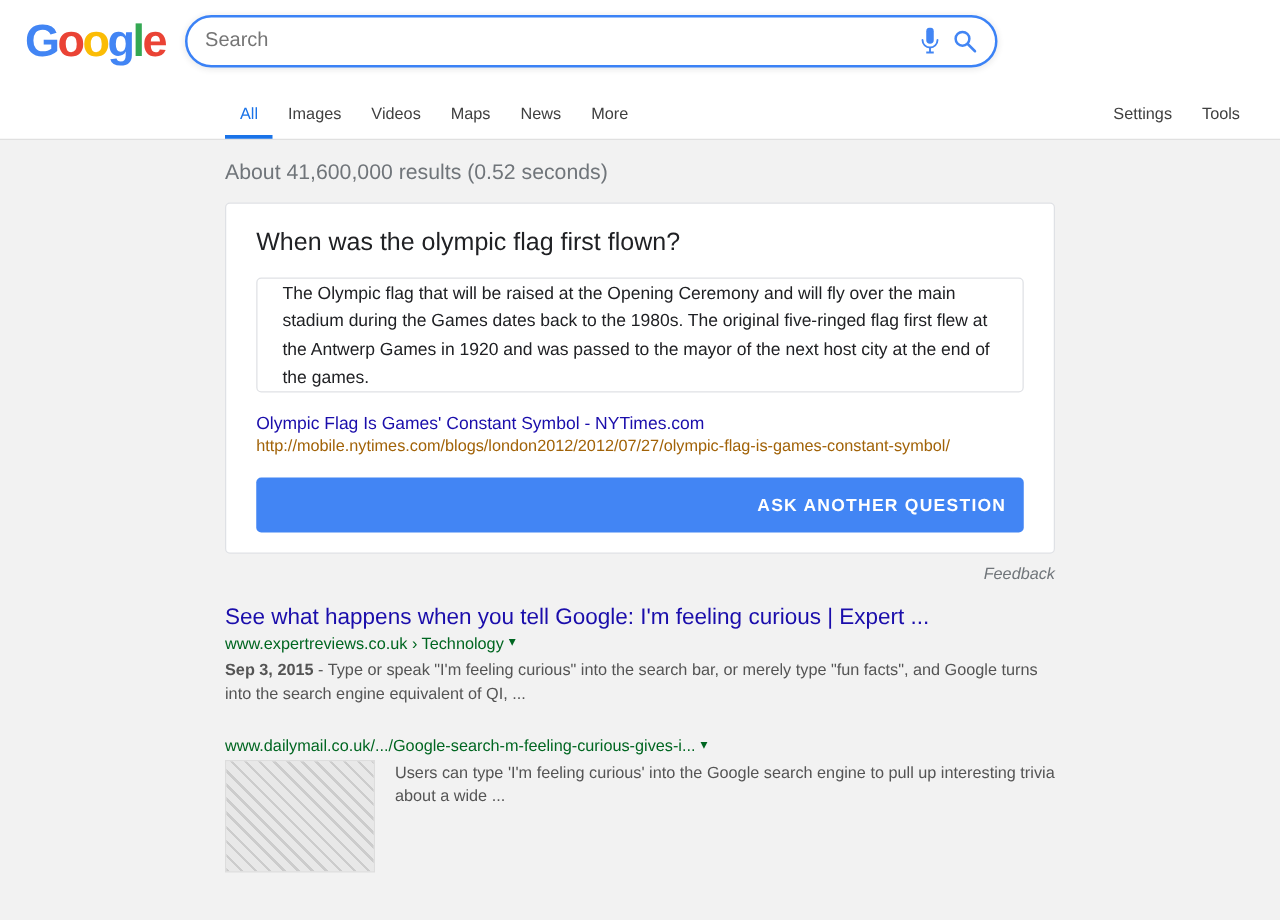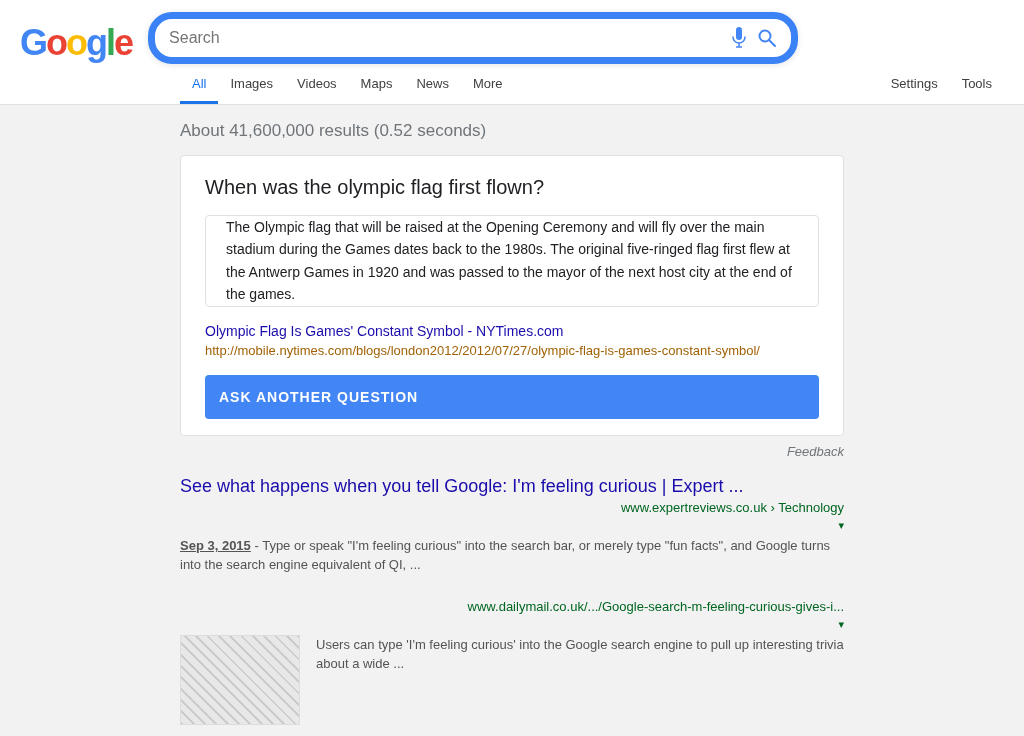--- a/index.html
+++ b/index.html
@@ -6,42 +6,42 @@
     body { font-family: Arial, sans-serif; background: #f2f2f2; min-height: 736px; }
 
     
     .header {
       background: #fff;
       border-bottom: 1px solid #e0e0e0;
       padding: 12px 20px 0 20px;
     }
     .header-top {
       display: flex;
-      align-items: flex-end;
+      align-items: flex-start;
       gap: 16px;
-      margin-bottom: 2px;
+      margin-bottom: 19px;
     }
     .google-logo {
       font-size: 36px;
       font-weight: bold;
       letter-spacing: -2px;
       user-select: none;
       flex-shrink: 0;
     }
     .logo-g { color: #4285F4; }
     .logo-o1 { color: #EA4335; }
     .logo-o2 { color: #FBBC05; }
     .logo-g2 { color: #4285F4; }
     .logo-l { color: #34A853; }
     .logo-e { color: #EA4335; }
 
     .search-bar {
       display: flex;
       align-items: center;
-      border: 7px solid #3b82f6;
+      border: 2px solid #3b82f6;
       border-radius: 24px;
       padding: 8px 14px;
       flex: 1;
       max-width: 650px;
       background: #fff;
       box-shadow: 0 1px 6px rgba(32,33,36,0.12);
     }
     .search-input {
       border: none;
       outline: none;
@@ -140,21 +140,21 @@
       width: 100%;
       background: #4285F4;
       color: #fff;
       border: none;
       border-radius: 4px;
       padding: 14px;
       font-size: 14px;
       font-weight: bold;
       letter-spacing: 1px;
       cursor: pointer;
-      text-align: left;
+      text-align: right;
       margin-top: 16px;
       text-transform: uppercase;
     }
 
     .feedback-text {
       text-align: right;
       font-size: 13px;
       color: #70757a;
       font-style: italic;
       margin-bottom: 16px;
@@ -169,41 +169,40 @@
     .result-title {
       font-size: 18px;
       color: #1a0dab;
       text-decoration: none;
       line-height: 1.3;
       display: block;
       margin-bottom: 2px;
     }
     .result-url-row {
       display: flex;
-      align-items: flex-end;
+      align-items: flex-start;
       gap: 4px;
       margin-bottom: 4px;
-      flex-direction: column;
     }
     .result-url {
       color: #006621;
       font-size: 13px;
       text-decoration: none;
     }
     .result-url-arrow {
       color: #006621;
       font-size: 11px;
       cursor: pointer;
     }
     .result-snippet {
       font-size: 13px;
       color: #545454;
       line-height: 1.5;
     }
-    .result-bold { font-weight: bold; text-decoration: underline; }
+    .result-bold { font-weight: bold; }
     .result-with-image {
       display: flex;
       gap: 16px;
     }
     .result-thumb {
       width: 120px;
       height: 90px;
       background: #e0e0e0;
       flex-shrink: 0;
       border: 1px solid #ddd;

